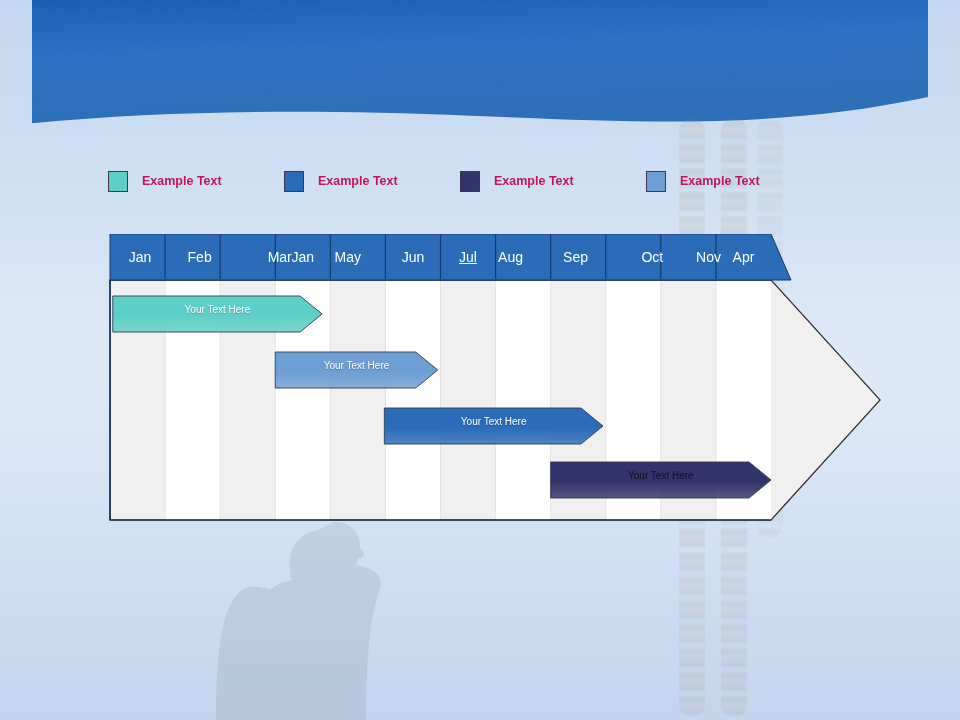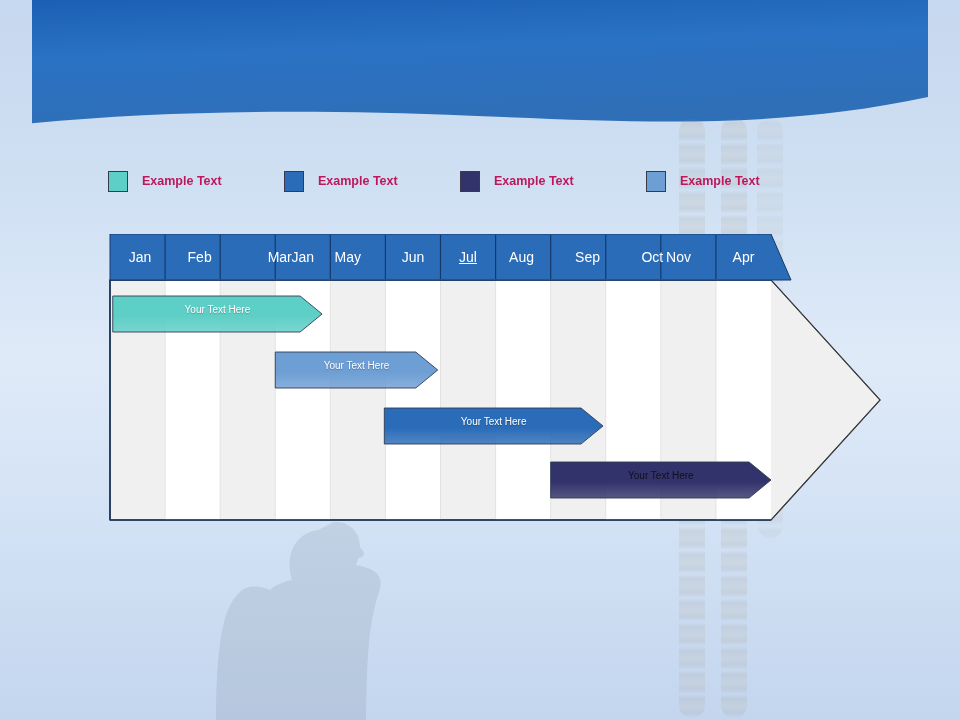--- a/index.html
+++ b/index.html
@@ -165,24 +165,24 @@
         <path d="M441.6666666666667,228 H640 L662,246 L640,264 H441.6666666666667 Z" fill="url(#barGrad3)" stroke="#2f3b52" stroke-width="0.9"></path>
       </svg>
     <div id="hdr-cells">
         <div class="hdr-cell" style="left: 1px; width: 60px;">Jan</div>
         <div class="hdr-cell" style="left: 56.0833px; width: 55.0833px; margin-left: 7px;">Feb</div>
         <div class="hdr-cell" style="left: 111.167px; width: 55.0833px; margin-left: 32px;">Mar</div>
         <div class="hdr-cell" style="left: 166.25px; width: 55.0833px;">Jan</div>
         <div class="hdr-cell" style="left: 221.333px; width: 35px;">May</div>
         <div class="hdr-cell" style="left: 276.417px; width: 55.0833px;">Jun</div>
         <div class="hdr-cell" style="left: 331.5px; width: 55.0833px; text-decoration: underline;">Jul</div>
-        <div class="hdr-cell" style="left: 385px; width: 55.0833px;">Aug</div>
-        <div class="hdr-cell" style="left: 451px; width: 55.0833px;">Sep</div>
+        <div class="hdr-cell" style="left: 374px; width: 55.0833px;">Aug</div>
+        <div class="hdr-cell" style="left: 439px; width: 55.0833px;">Sep</div>
         <div class="hdr-cell" style="left: 496.75px; width: 55.0833px; padding-left: 19px;">Oct</div>
-        <div class="hdr-cell" style="left: 544px; width: 51px; border-radius: 11px;">Nov</div>
+        <div class="hdr-cell" style="left: 574px; width: 51px; border-radius: 11px;">Nov</div>
         <div class="hdr-cell" style="left: 606.917px; width: 55.0833px;">Apr</div>
       </div>
     <div id="bar-labels">
         <div class="bar-label light" style="left: 3.75417px; top: 70px; width: 209.317px; text-align: center; position: absolute;">Your  Text Here</div>
         <div class="bar-label light" style="left: 166.25px; top: 126px; width: 162.496px; text-align: center; position: absolute;">Your  Text Here</div>
         <div class="bar-label light" style="left: 275.315px; top: 182px; width: 218.681px; text-align: center; position: absolute;">Your  Text Here</div>
         <div class="bar-label dark" style="left: 441.667px; top: 236px; width: 220.333px; text-align: center; position: absolute;">Your  Text Here</div>
       </div>
   </div>
 

